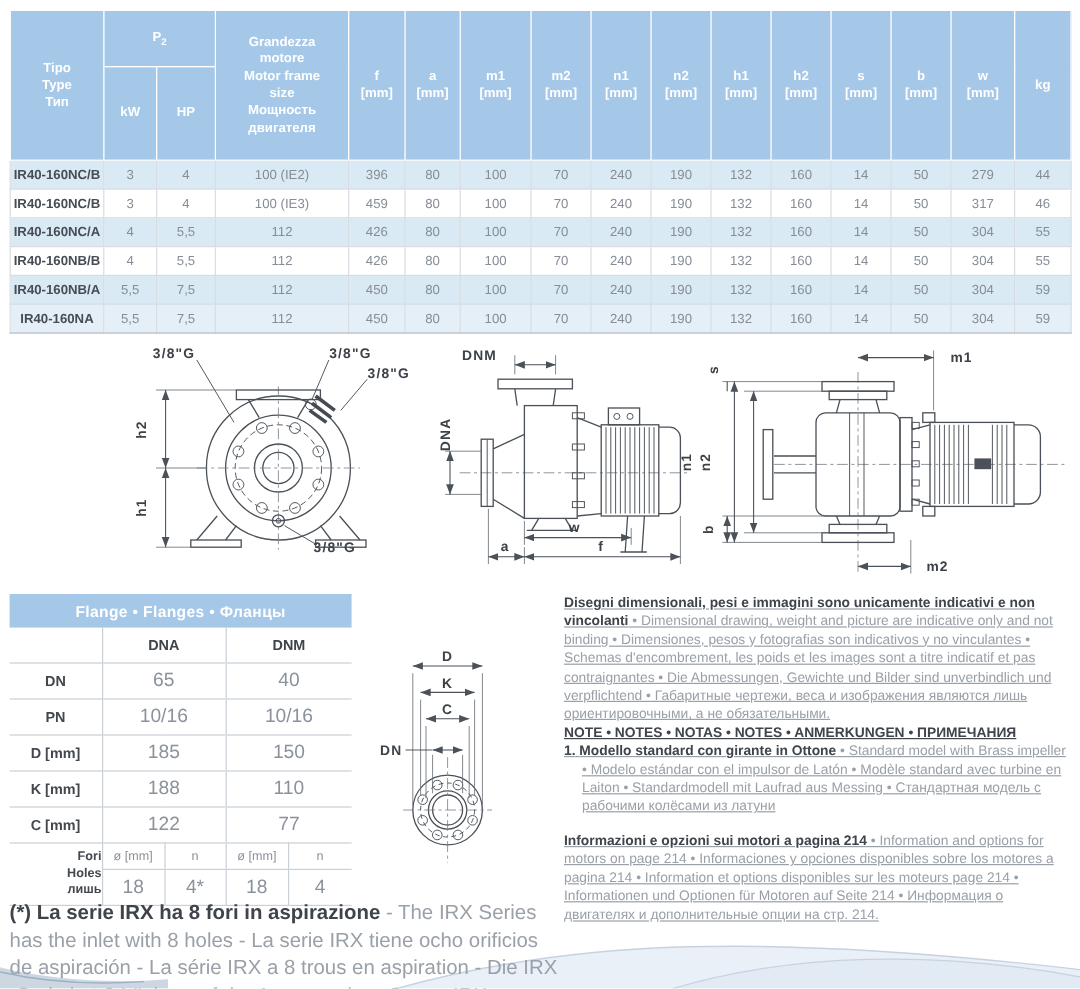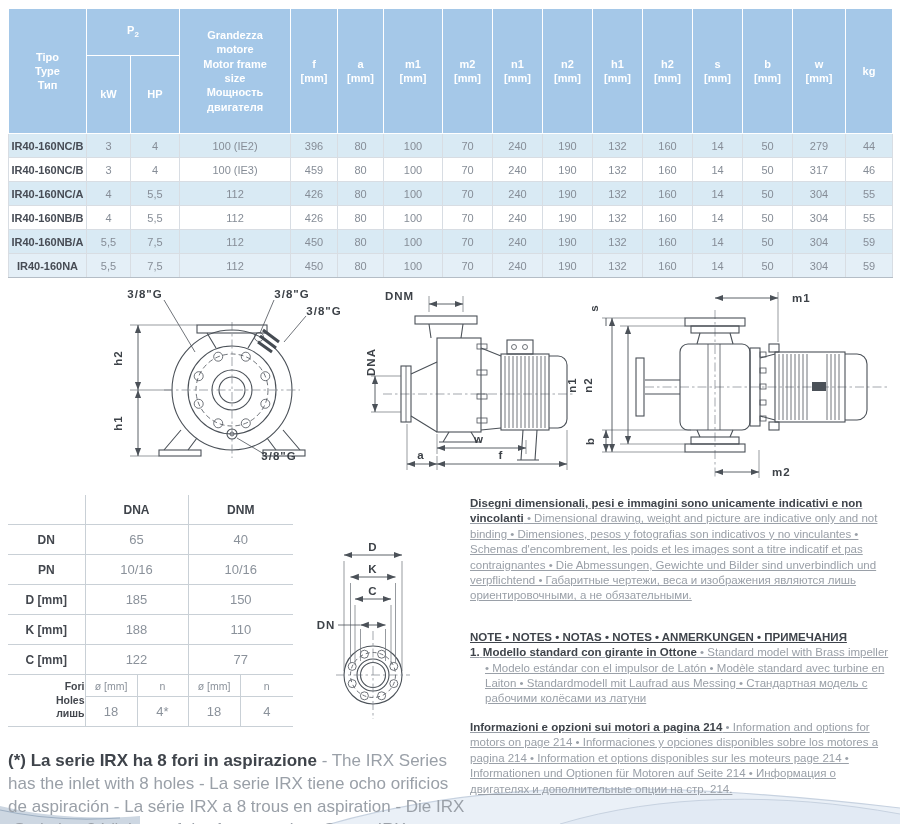--- a/index.html
+++ b/index.html
@@ -31,34 +31,34 @@
   .dim { stroke:#4b5158; fill:none; stroke-width:.9; }
   .ext { stroke:#6a7077; fill:none; stroke-width:.7; }
   .cl  { stroke:#7b828a; fill:none; stroke-width:.7; stroke-dasharray:9 3 2.5 3; }
   .hatch { stroke:#454b52; stroke-width:3; }
   
   .flange-wrap { position:absolute; left:8px; top:495px; width:285px; z-index:1; }
   .flange-title { height:28px; background:var(--header-blue,#a5c8e8); color:#fff;
     font-weight:bold; font-size:13px; letter-spacing:.3px;
     display:flex; align-items:center; justify-content:center; }
   table.flange { border-collapse:collapse; table-layout:fixed; width:285px; }
-  table.flange td { text-align:center; vertical-align:middle; font-size:13px;
+  table.flange td { text-align:center; vertical-align:middle; font-size:16px;
     color:#8b929b; border-bottom:1px solid #c9d0d6; height:29px; padding:0; }
   table.flange td.lbl { font-weight:bold; color:#43474e; font-size:12px;
     border-right:1px solid #c9d0d6; }
   table.flange td.ch  { font-weight:bold; color:#3f444b; font-size:12px; }
   table.flange td.vl  { border-left:1px solid #c9d0d6; }
   table.flange tr.shr td { height:21px; font-size:10.5px; }
   table.flange td.holes div { line-height:1.3;text-align:right; }
   
   .notes { position:absolute; left:470px; top:496px; width:424px;
     font-size:11.5px; line-height:1.34; color:#9aa0a8; z-index:1; }
   .notes p { margin:0;text-decoration:underline; }
   .notes b { color:#3f444b; }
-  .notes p.heading { margin-top:26px; font-weight:bold; color:#3f444b; }
+  .notes p.heading { font-weight:bold; color:#3f444b; }
   .notes p.note1 { padding-left:15px; text-indent:-15px; }
   .notes p.motors { margin-top:13px; }
   .footnote { position:absolute; left:8px; top:749px; width:458px;
     font-size:17px; line-height:1.36; color:#9aa0a8; z-index:1; }
   .footnote b { color:#3f444b; }
   svg.decor { position:absolute; left:0; top:764px; z-index:0; }
 </style>
 </head>
 <body>
 
@@ -385,20 +385,21 @@
     </g>
     <text x="232" y="20">m1</text>
     <text x="212" y="194">m2</text>
     <text x="38" y="26" text-anchor="middle" transform="rotate(-90 38 26)">s</text>
     <text x="16" y="103" text-anchor="middle" transform="rotate(-90 16 103)">n1</text>
     <text x="32" y="103" text-anchor="middle" transform="rotate(-90 32 103)">n2</text>
     <text x="34" y="159" text-anchor="middle" transform="rotate(-90 34 159)">b</text>
   </svg>
 
   <div class="flange-wrap">
+    <div class="flange-title">Flange • Flanges • Фланцы</div>
     <table class="flange">
       <colgroup>
           <col style="width:77px">
           <col style="width:52px">
           <col style="width:51px">
           <col style="width:52px">
           <col style="width:53px">
         </colgroup>
       <tbody>
           <tr>

